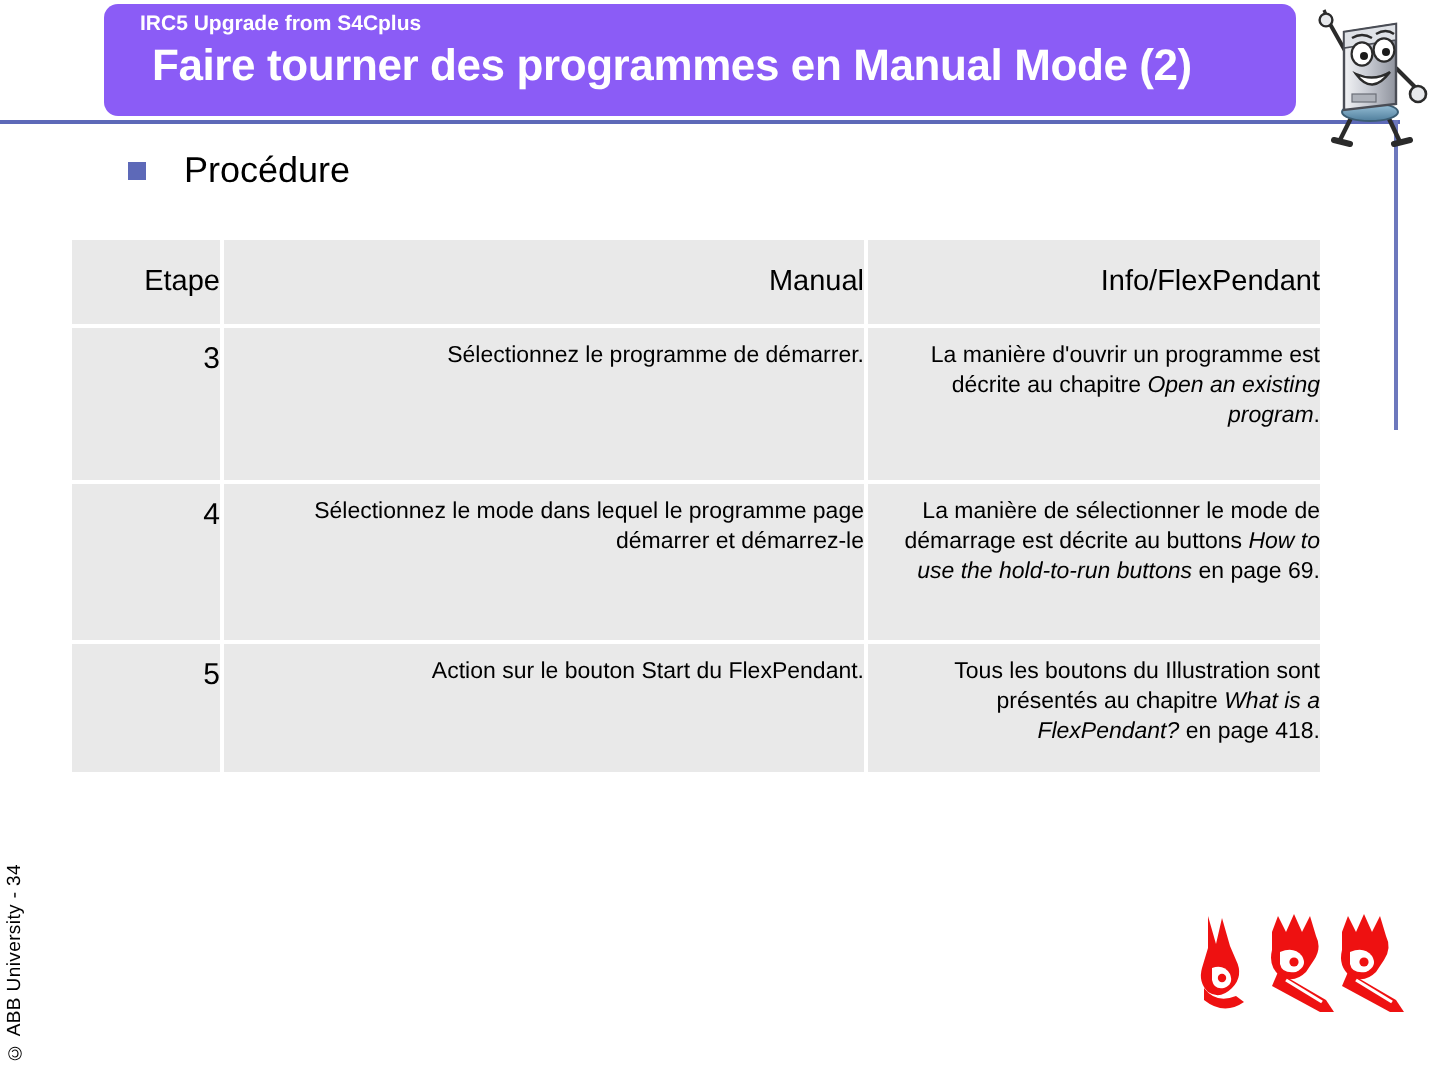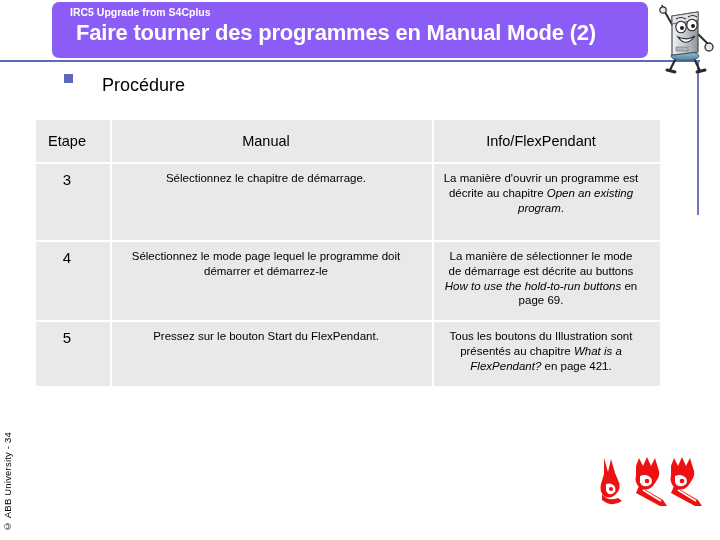--- a/index.html
+++ b/index.html
@@ -74,21 +74,21 @@
     height: 155px;
     background: #6d78bd;
   }
 
   
   #bullet-row {
     position: absolute;
     left: 64px;
     top: 74px;
     display: flex;
-    gap: 10px;
+    align-items: center;
   }
   #bullet-square {
     width: 9px;
     height: 9px;
     background: #5d69b8;
     display: inline-block;
     margin-right: 19px;
     flex: none;
   }
   #bullet-text {
@@ -102,23 +102,23 @@
     position: absolute;
     left: 34px;
     top: 118px;
     width: 624px;
     border-collapse: separate;
     border-spacing: 2px;
     table-layout: fixed;
   }
   #proc-table td, #proc-table th {
     background: #e9e9e9;
-    padding: 7px 20px 9px 8px;
+    padding: 7px 0 9px 8px;
     vertical-align: top;
-    text-align: center;
+    text-align: right;
     font-weight: normal;
   }
   #proc-table th {
     font-size: 14.5px;
     color: #000000;
     height: 34px;
     vertical-align: middle;
     padding-top: 4px;
     padding-bottom: 4px;
   }
@@ -249,32 +249,32 @@
     <thead>
       <tr>
         <th>Etape</th>
         <th>Manual</th>
         <th>Info/FlexPendant</th>
       </tr>
     </thead>
     <tbody>
       <tr class="row-h3">
         <td class="cell-step">3</td>
-        <td class="cell-action">Sélectionnez le chapitre de démarrage.</td>
+        <td class="cell-action">Sélectionnez le programme de démarrer.</td>
         <td class="cell-info"><span>La manière d'ouvrir un programme est décrite au chapitre </span><span class="em">Open an existing program</span><span>.</span></td>
       </tr>
       <tr class="row-h4">
         <td class="cell-step">4</td>
-        <td class="cell-action">Sélectionnez le mode page lequel le programme doit démarrer et démarrez-le</td>
+        <td class="cell-action">Sélectionnez le mode dans lequel le programme page démarrer et démarrez-le</td>
         <td class="cell-info"><span>La manière de sélectionner le mode de démarrage est décrite au buttons </span><span class="em">How to use the hold-to-run buttons</span><span> en page 69.</span></td>
       </tr>
       <tr class="row-h5">
         <td class="cell-step">5</td>
-        <td class="cell-action">Pressez sur le bouton Start du FlexPendant.</td>
-        <td class="cell-info"><span>Tous les boutons du Illustration sont présentés au chapitre </span><span class="em">What is a FlexPendant?</span><span> en page 421.</span></td>
+        <td class="cell-action">Action sur le bouton Start du FlexPendant.</td>
+        <td class="cell-info"><span>Tous les boutons du Illustration sont présentés au chapitre </span><span class="em">What is a FlexPendant?</span><span> en page 418.</span></td>
       </tr>
     </tbody>
   </table>
 
   <div id="copyright">© ABB University - 34</div>
 
   <div id="red-icons">
     <svg width="112" height="54" viewBox="0 0 112 54" xmlns="http://www.w3.org/2000/svg">
       <g fill="#ee1111">
 

